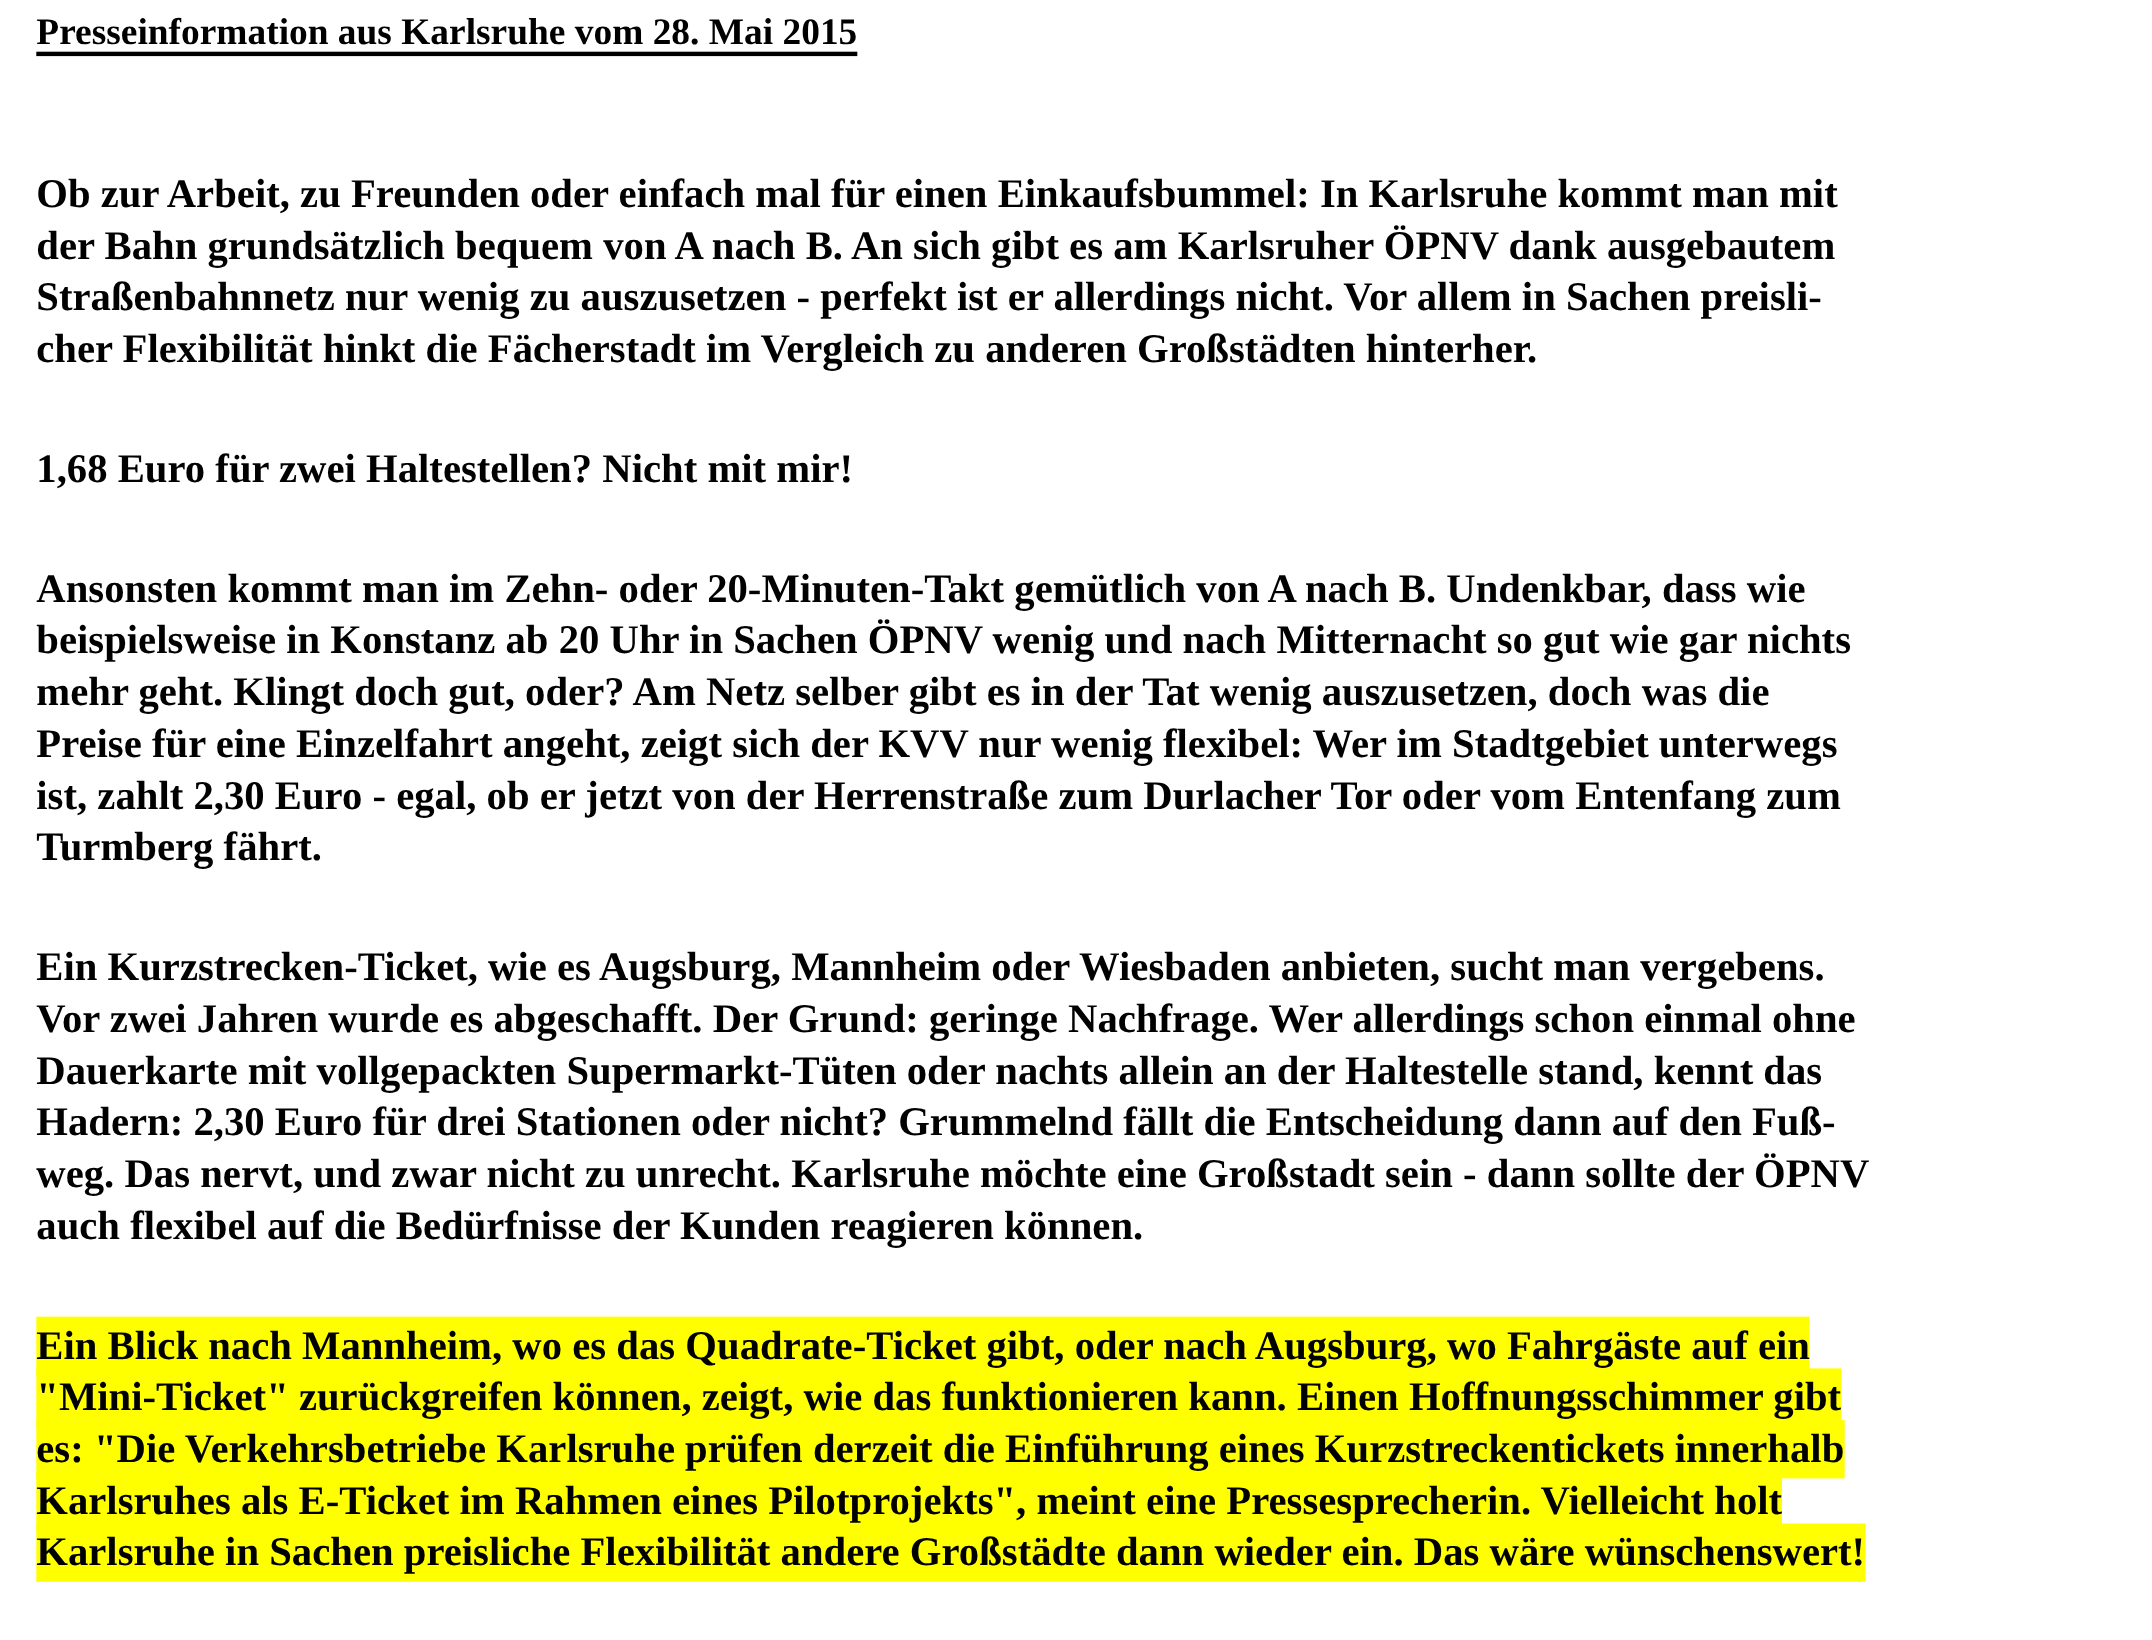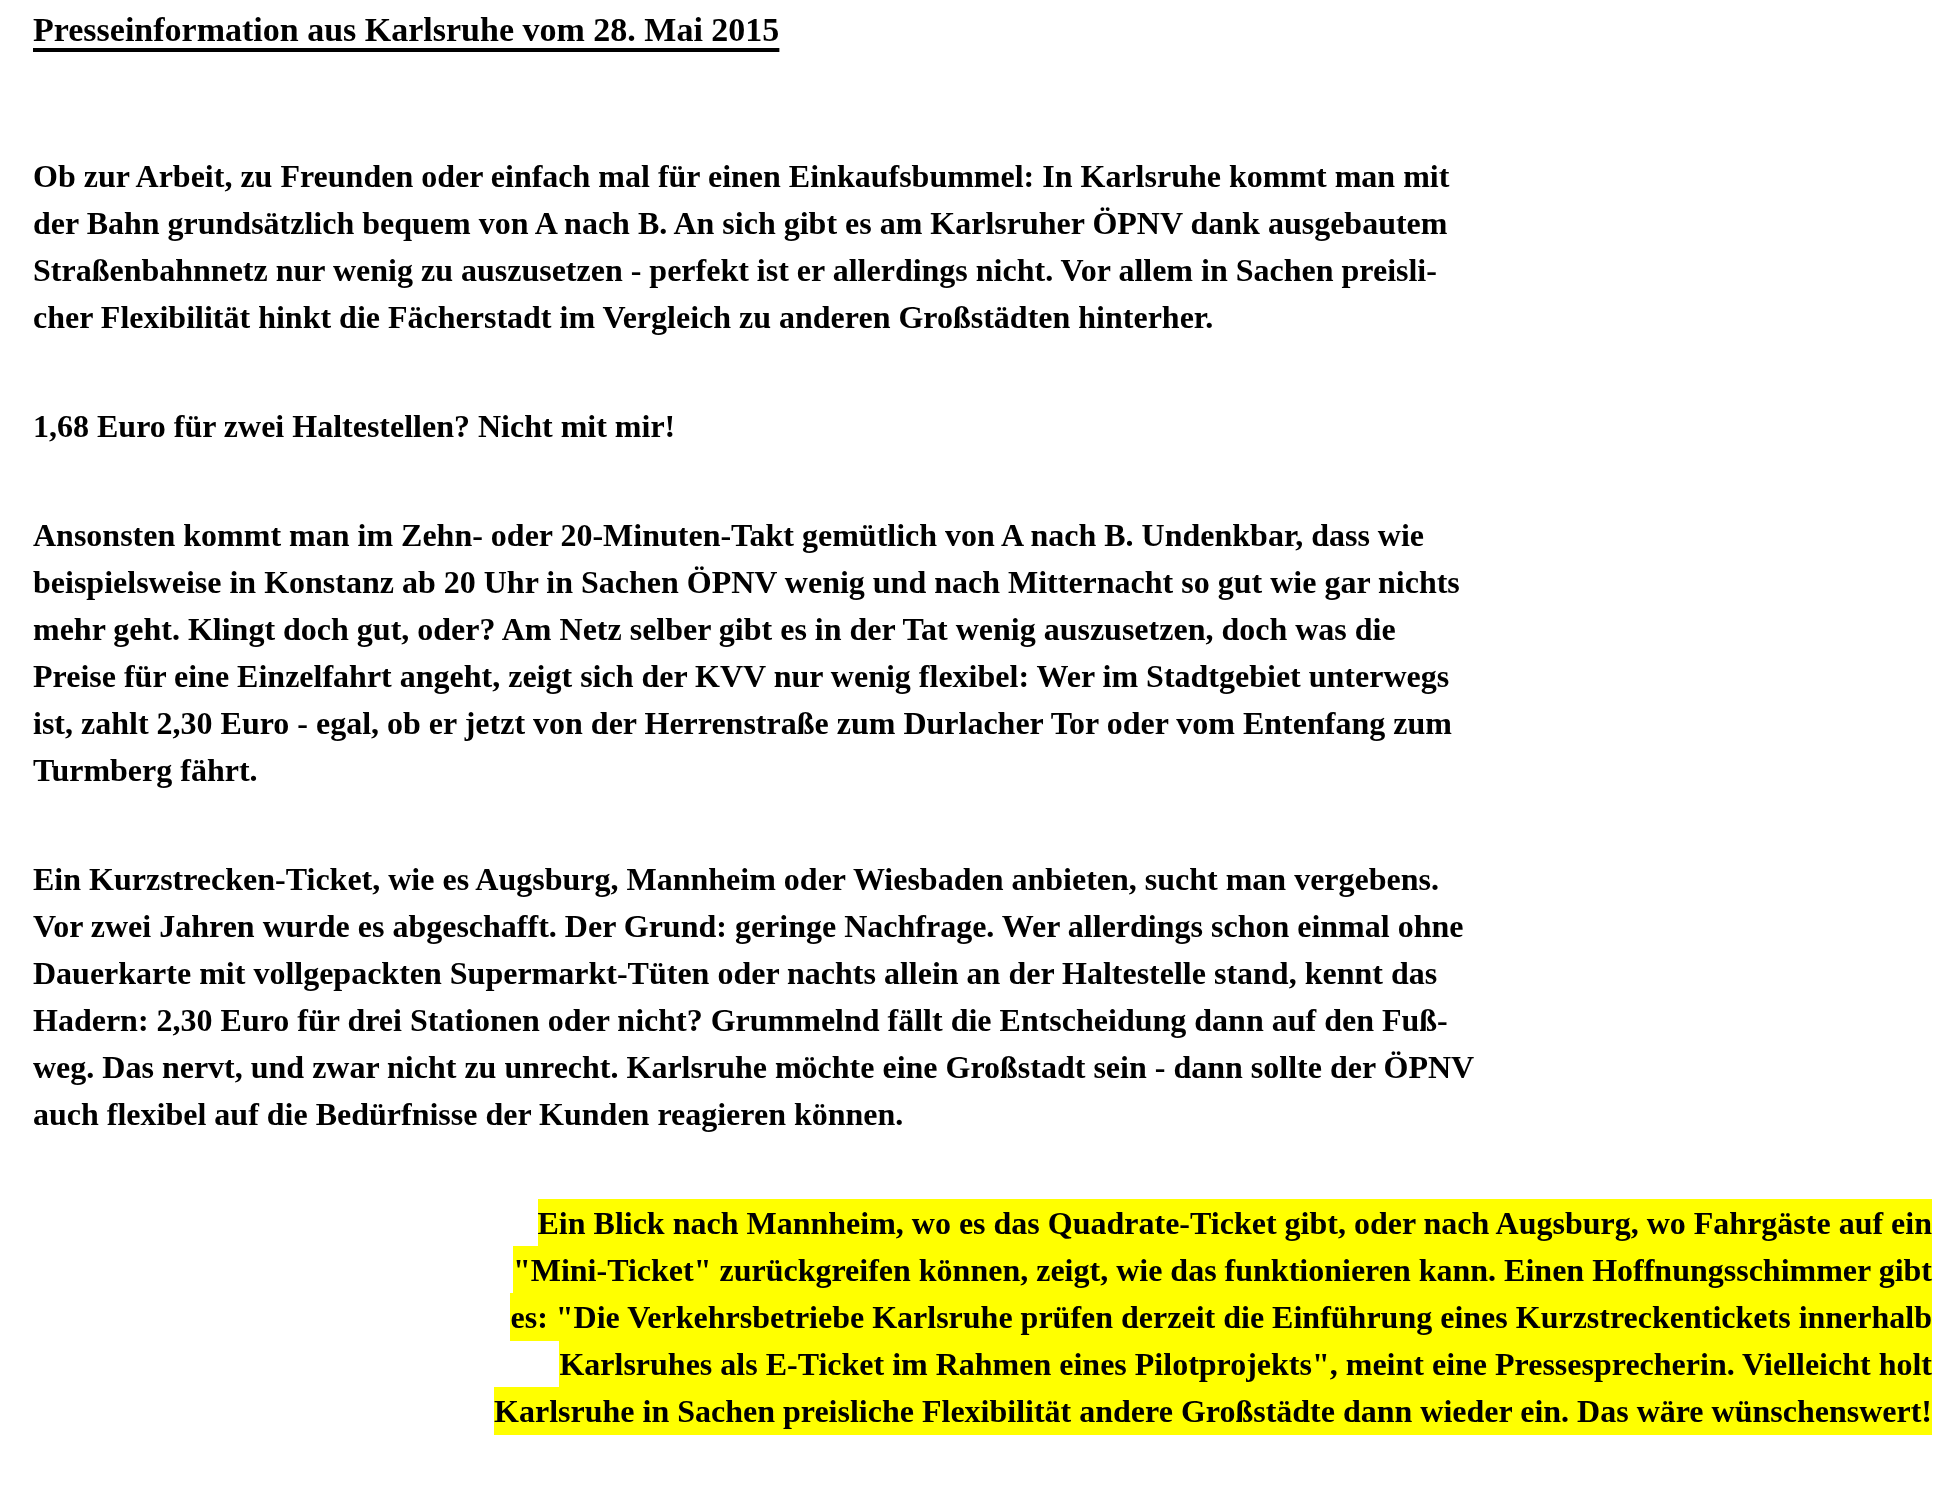--- a/index.html
+++ b/index.html
@@ -23,27 +23,26 @@
     margin: 0 0 100px 0;
     font-size: 34px;
     line-height: 47px;
     font-weight: bold;
     text-decoration: underline;
     text-decoration-thickness: 4px;
     text-underline-offset: 7px;
   }
   .body {
     margin: 0 0 62px 0;
-    font-size: 32px;
+    font-size: 37px;
     line-height: 47px;
     white-space: pre-line; 
   }
   .body:last-child {
     margin-bottom: 16px;
-    text-align: right;
   }
   .highlight {
     background-color: var(--highlight, #ffff00);
     padding: 6px 0;
     -webkit-box-decoration-break: clone;
     box-decoration-break: clone;
   }
 </style>
 </head>
 <body>

